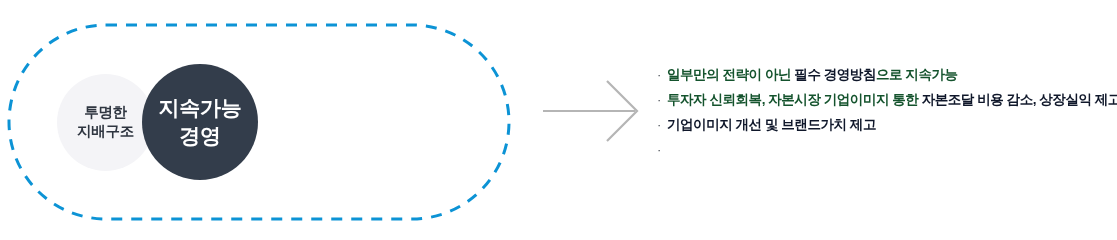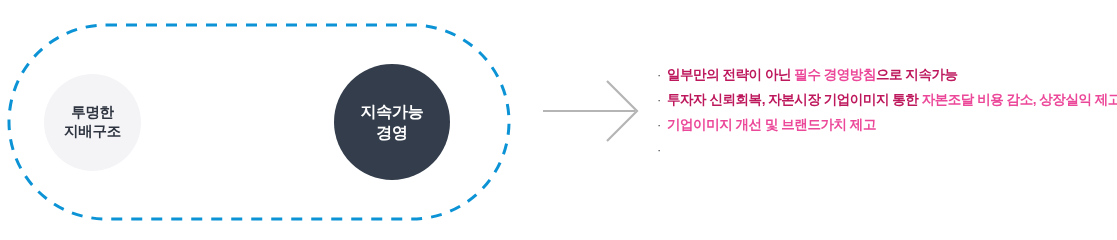--- a/index.html
+++ b/index.html
@@ -33,27 +33,26 @@
   .dashed-frame svg {
     display: block;
     width: 100%;
     height: 100%;
     overflow: visible;
   }
 
   
   .circle-row {
     position: absolute;
-    left: 44px;
+    left: 57px;
     top: 58px;
     width: 400px;
     height: 128px;
     display: flex;
     align-items: center;
-    justify-content: space-between;
   }
   .pillar {
     border-radius: 50%;
     display: flex;
     align-items: center;
     justify-content: center;
     text-align: center;
     box-sizing: border-box;
     flex: none;
   }
@@ -80,21 +79,21 @@
     width: 116px;
     height: 116px;
     background: #333d4b;
     position: relative;
     z-index: 3;
     margin-left: -6px;
     margin-right: -6px;
   }
   .pillar.dark .pillar-label {
     color: #ffffff;
-    font-size: 16px;
+    font-size: 21px;
     font-weight: 700;
   }
   .pillar.light.last {
     margin-right: 0;
     margin-left: -6px;
     z-index: 1;
   }
 
   
   .arrow {
@@ -129,22 +128,22 @@
     text-align: left;
   }
   .bullet-text {
     font-size: 13.5px;
     font-weight: 700;
     letter-spacing: -0.45px;
     line-height: 25px;
     color: #2e3540;
   }
   .seg { }
-  .seg.dark  { color: #be185d; }
-  .seg.blue  { color: #ec4899; }
+  .seg.dark  { color: #14532d; }
+  .seg.blue  { color: #0f172a; }
 </style>
 </head>
 <body>
 
 <div id="stage">
 
   <div class="dashed-frame">
     <svg viewBox="0 0 506 200" preserveAspectRatio="none" aria-hidden="true">
       <rect x="3" y="3" width="500" height="194" rx="97" ry="97" fill="none" stroke="#0c93d5" stroke-width="3" stroke-dasharray="11 9" stroke-linecap="butt"></rect>
     </svg>

